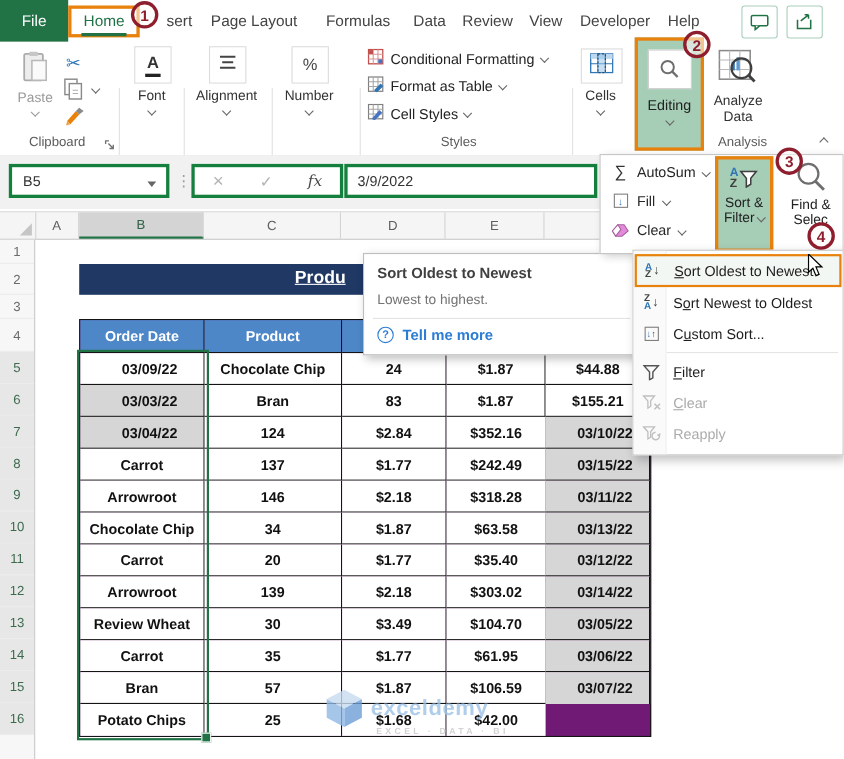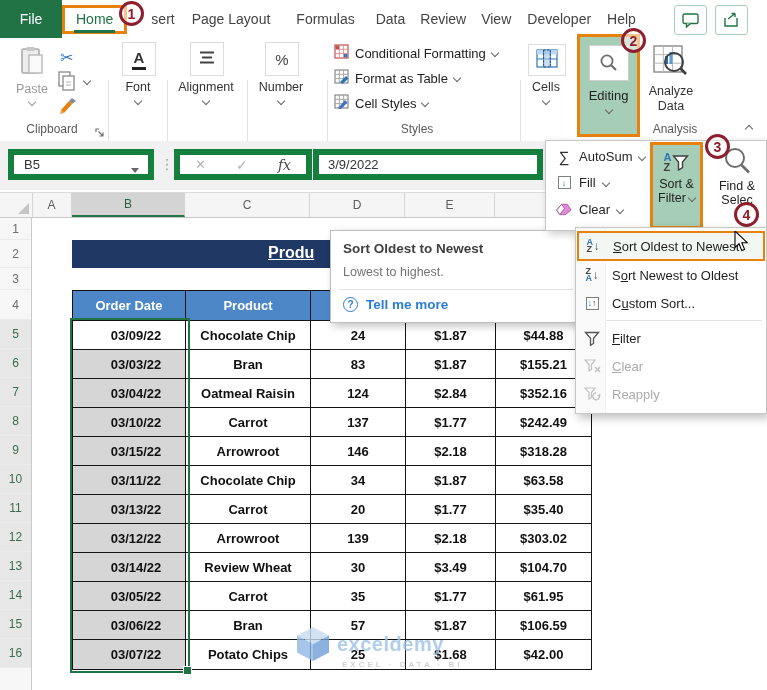--- a/index.html
+++ b/index.html
@@ -27,21 +27,21 @@
   .styles-row{position:absolute;left:334px;display:flex;align-items:center;gap:6px;font-size:13px;color:#222;}
   .graytxt{color:#9A9A9A;}
 
   #editing-btn{position:absolute;left:577px;top:34px;width:63px;height:103px;box-sizing:border-box;
     background:#A6CDB6;border:3px solid #E8820C;display:flex;flex-direction:column;align-items:center;z-index:5;}
   #editing-btn .wbox{margin-top:8px;width:38px;height:34px;background:#fff;border:1px solid #D0D0D0;display:flex;align-items:center;justify-content:center;}
   #editing-btn .lbl{margin-top:7px;font-size:13px;color:#222;}
 
   
   #formula-row{position:absolute;top:141px;left:0;width:767px;height:49px;background:#F1F1F1;}
-  .fbox{position:absolute;top:8px;height:31px;background:#fff;border:6px solid #15803d;box-sizing:border-box;display:flex;align-items:center;}
+  .fbox{position:absolute;top:8px;height:31px;background:#fff;border:3px solid #15803d;box-sizing:border-box;display:flex;align-items:center;}
   #namebox{left:8px;width:146px;padding-left:10px;font-size:13px;color:#333;}
   #namebox .tri{position:absolute;right:9px;top:13px;width:0;height:0;border-left:4.5px solid transparent;border-right:4.5px solid transparent;border-top:5px solid #666;}
   #fxbox{left:174px;width:138px;justify-content:space-around;}
   #formulabox{left:313px;width:230px;padding-left:9px;font-size:13px;color:#333;}
 
   
   #colstrip{position:absolute;top:192px;left:0;width:767px;height:26px;background:#F5F5F5;border-top:1px solid #DADADA;border-bottom:1px solid #C9C9C9;box-sizing:border-box;}
   #corner{position:absolute;left:0;top:0;width:32px;height:24px;border-right:1px solid #D4D4D4;}
   #corner:after{content:"";position:absolute;right:3px;bottom:3px;border-left:11px solid transparent;border-bottom:11px solid #C5C5C5;}
   .colhead{position:absolute;top:0;height:24px;border-right:1px solid #D4D4D4;box-sizing:border-box;
@@ -335,21 +335,20 @@
     <div class="cell ">Chocolate Chip</div>
     <div class="cell ">24</div>
     <div class="cell ">$1.87</div>
     <div class="cell c5 ">$44.88</div>
     <div class="cell datecell ">03/03/22</div>
     <div class="cell ">Bran</div>
     <div class="cell ">83</div>
     <div class="cell ">$1.87</div>
     <div class="cell c5 ">$155.21</div>
     <div class="cell datecell ">03/04/22</div>
-    <div class="cell ">Oatmeal Raisin</div>
     <div class="cell ">124</div>
     <div class="cell ">$2.84</div>
     <div class="cell c5 ">$352.16</div>
     <div class="cell datecell ">03/10/22</div>
     <div class="cell ">Carrot</div>
     <div class="cell ">137</div>
     <div class="cell ">$1.77</div>
     <div class="cell c5 ">$242.49</div>
     <div class="cell datecell ">03/15/22</div>
     <div class="cell ">Arrowroot</div>

